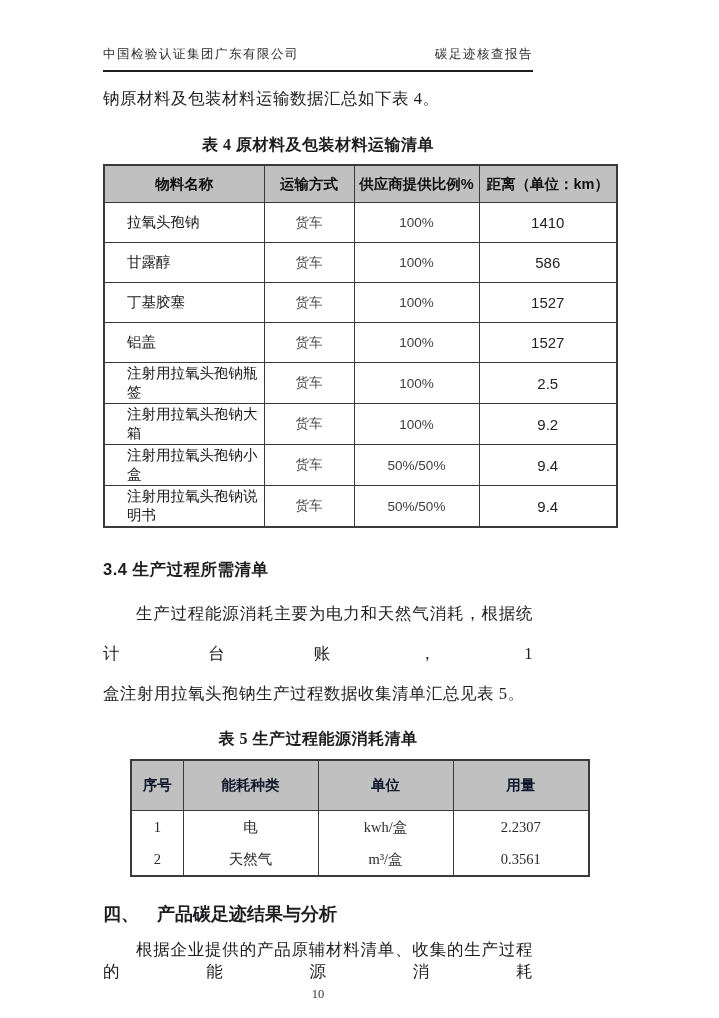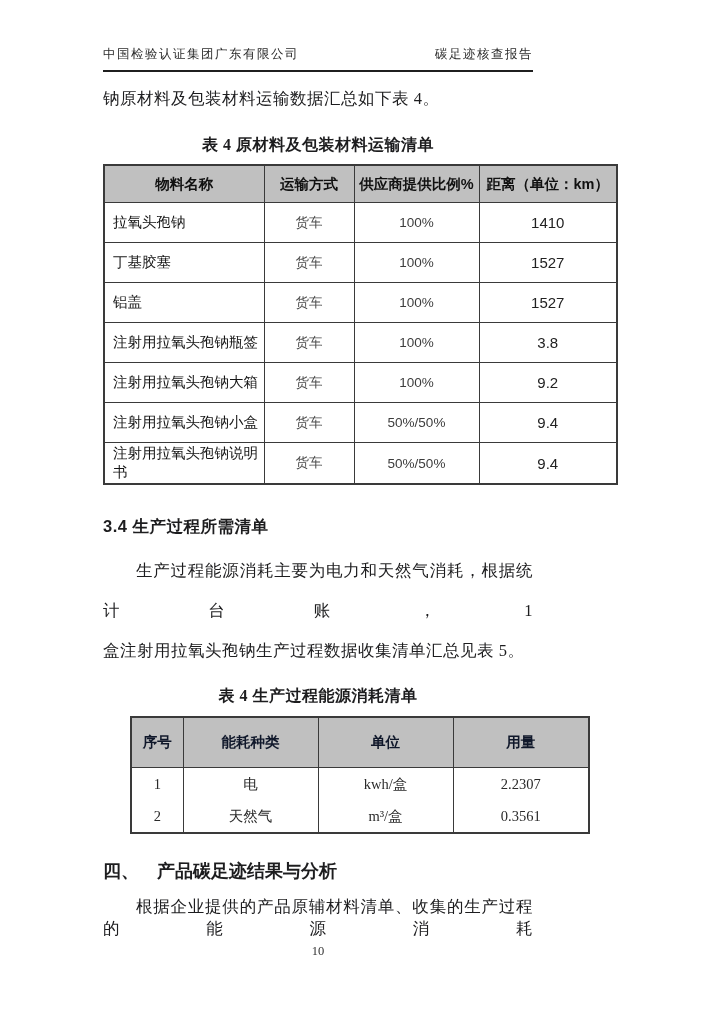--- a/index.html
+++ b/index.html
@@ -102,21 +102,21 @@
     background:var(--table-header-bg);
     font-family:"Liberation Sans","DejaVu Sans",sans-serif;
     font-size:14.5px;
     font-weight:bold;
     color:#111;
     text-align:center;
   }
   .table4 td{height:37px;text-align:center;vertical-align:middle;}
   .table4 td.c-material{
     text-align:left;
-    padding-left:8px;
+    padding-left:22px;
     font-family:"Liberation Sans","DejaVu Sans",sans-serif;
     font-size:14.5px;
     color:#151515;
   }
   .table4 td.c-mode{font-size:13.5px;color:#4c4c4c;}
   .table4 td.c-ratio{
     font-family:"Liberation Sans","DejaVu Sans",sans-serif;
     font-size:13.5px;color:#3d3d3d;
   }
   .table4 td.c-dist{
@@ -181,36 +181,42 @@
         </tr>
     </thead>
     <tbody>
         <tr>
           <td class="c-material">拉氧头孢钠</td>
           <td class="c-mode">货车</td>
           <td class="c-ratio">100%</td>
           <td class="c-dist">1410</td>
         </tr>
         <tr>
+          <td class="c-material">甘露醇</td>
+          <td class="c-mode">货车</td>
+          <td class="c-ratio">100%</td>
+          <td class="c-dist">586</td>
+        </tr>
+        <tr>
           <td class="c-material">丁基胶塞</td>
           <td class="c-mode">货车</td>
           <td class="c-ratio">100%</td>
           <td class="c-dist">1527</td>
         </tr>
         <tr>
           <td class="c-material">铝盖</td>
           <td class="c-mode">货车</td>
           <td class="c-ratio">100%</td>
           <td class="c-dist">1527</td>
         </tr>
         <tr>
           <td class="c-material">注射用拉氧头孢钠瓶签</td>
           <td class="c-mode">货车</td>
           <td class="c-ratio">100%</td>
-          <td class="c-dist">3.8</td>
+          <td class="c-dist">2.5</td>
         </tr>
         <tr>
           <td class="c-material">注射用拉氧头孢钠大箱</td>
           <td class="c-mode">货车</td>
           <td class="c-ratio">100%</td>
           <td class="c-dist">9.2</td>
         </tr>
         <tr>
           <td class="c-material">注射用拉氧头孢钠小盒</td>
           <td class="c-mode">货车</td>
@@ -226,21 +232,21 @@
       </tbody>
   </table>
 
   <div class="h-34">3.4 生产过程所需清单</div>
 
   <div class="para-block">
     <div class="para-line justify indent">生产过程能源消耗主要为电力和天然气消耗，根据统计台账，1</div>
     <div class="para-line">盒注射用拉氧头孢钠生产过程数据收集清单汇总见表 5。</div>
   </div>
 
-  <div class="table-caption caption-5">表 4 生产过程能源消耗清单</div>
+  <div class="table-caption caption-5">表 5 生产过程能源消耗清单</div>
 
   <table class="table5">
     <colgroup>
       <col style="width:52px">
         <col style="width:135px">
         <col style="width:135px">
         <col style="width:136px">
     </colgroup>
     <thead>
       <tr>

